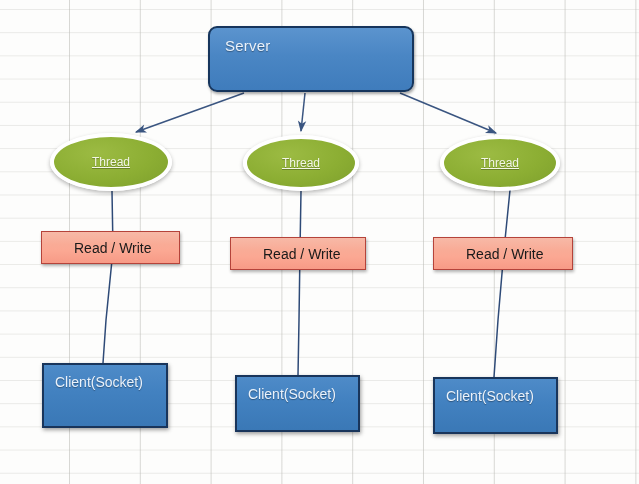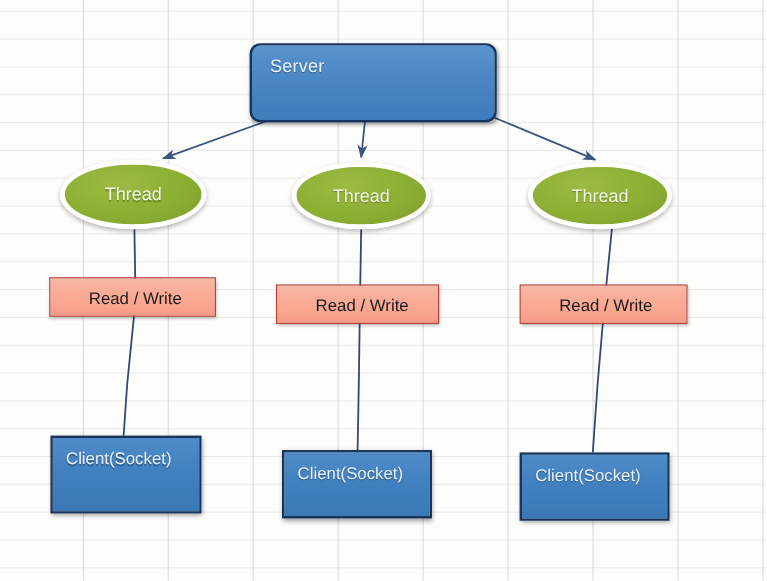--- a/index.html
+++ b/index.html
@@ -25,21 +25,21 @@
     left: 0; top: 0;
     width: 639px;
     height: 484px;
     pointer-events: none;
   }
 
   .node { position: absolute; box-sizing: border-box; }
 
   
   .server {
-    left: 208px; top: 36px; width: 206px; height: 66px;
+    left: 208px; top: 26px; width: 206px; height: 66px;
     border-radius: 9px;
     border: 2px solid #16355c;
     background: linear-gradient(to bottom, #5b94ce 0%, #4a86c4 45%, #3f7cbc 100%);
     box-shadow: 1px 2px 3px rgba(0,0,0,0.35);
   }
   .server .label {
     position: absolute;
     left: 15px; top: 9px;
     color: #eaf2fb;
     font-size: 15px;
@@ -52,22 +52,23 @@
     border-radius: 50%;
     background: radial-gradient(ellipse at 38% 32%, #9cbb43 0%, #8cae33 55%, #7d9f2c 100%);
     border: 4px solid #ffffff;
     box-shadow: 0 2px 4px rgba(0,0,0,0.28);
     display: flex;
     align-items: center;
     justify-content: center;
   }
   .thread .label {
     color: #f3f7e6;
-    font-size: 15px;
+    font-size: 12px;
     text-shadow: 0 1px 1px rgba(60,70,20,0.45);
+    text-decoration: underline;
   }
   .thread-1 { left: 50px;  top: 133px; width: 122px; height: 58px; }
   .thread-2 { left: 243px; top: 135px; width: 116px; height: 56px; }
   .thread-3 { left: 440px; top: 135px; width: 120px; height: 56px; }
 
   
   .rw {
     border: 1px solid #b5433a;
     background: linear-gradient(to bottom, #f7b9a7 0%, #f9ab96 40%, #fba893 60%, #f79a86 100%);
     box-shadow: 1px 2px 3px rgba(0,0,0,0.30);

